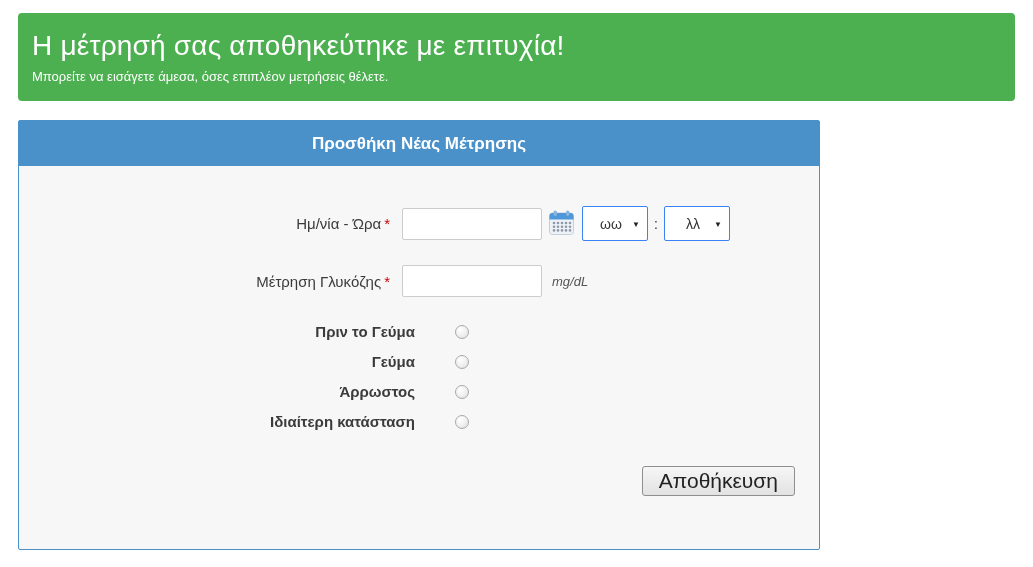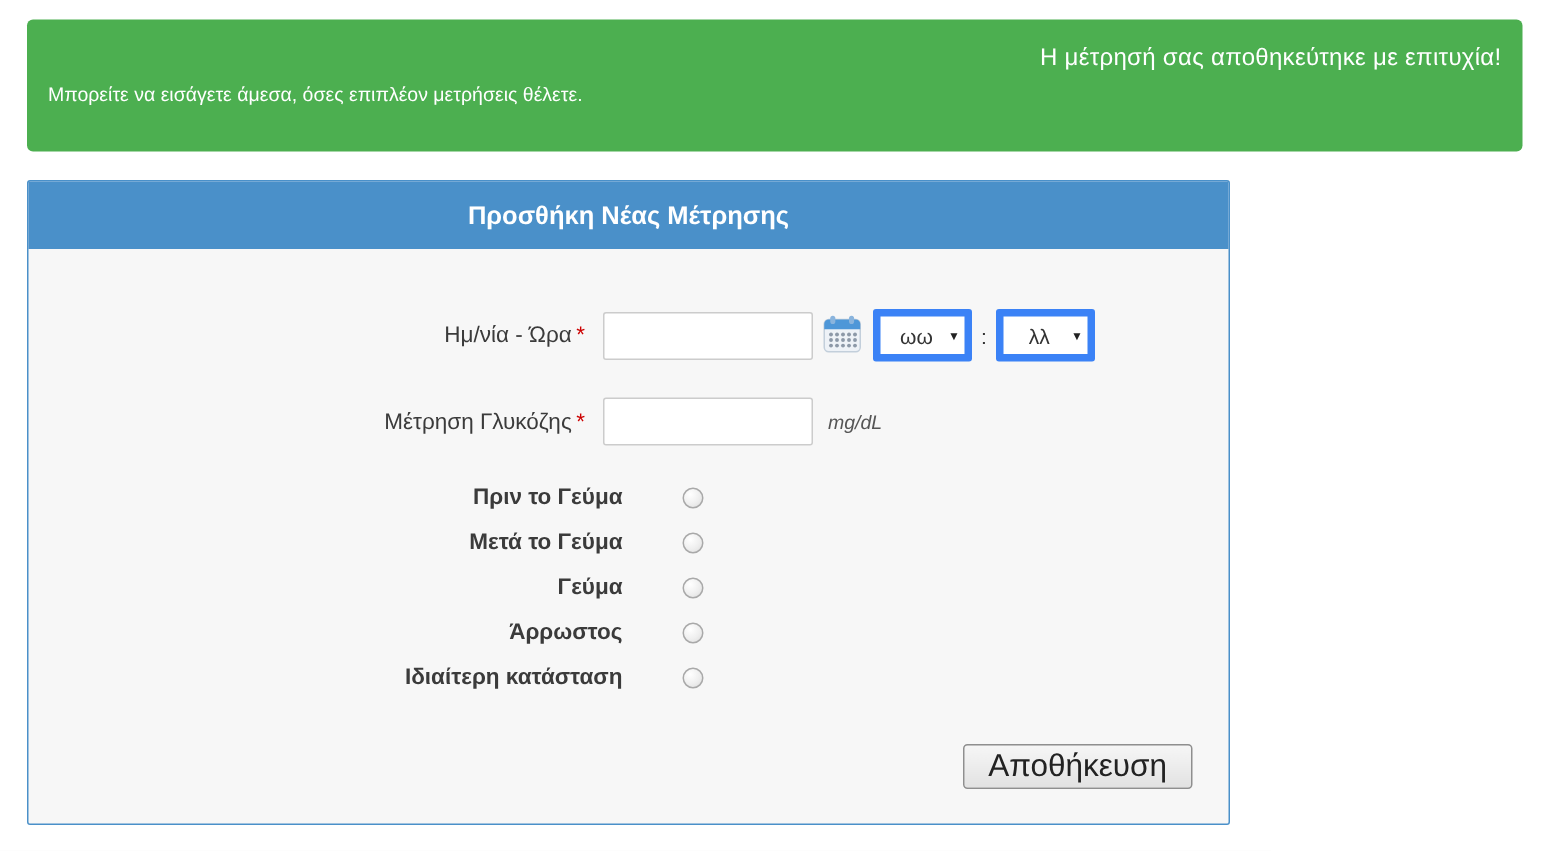--- a/index.html
+++ b/index.html
@@ -13,21 +13,21 @@
 
   
   .alert-success {
     width: 997px; height: 88px;
     background: #4CAF50;
     border-radius: 4px;
     color: #ffffff;
     padding: 17px 14px 0 14px;
     margin-bottom: 19px;
   }
-  .alert-title { font-size: 16px; font-weight: 500; letter-spacing: .2px; margin-bottom: 7px; text-align: right; }
+  .alert-title { font-size: 28px; font-weight: 500; letter-spacing: .2px; margin-bottom: 7px; }
   .alert-subtitle { font-size: 13px; font-weight: 400; }
 
   
   .panel {
     width: 802px; height: 430px;
     border: 1px solid #4A90C9;
     border-radius: 2px;
     background: #f7f7f7;
     position: relative;
   }
@@ -62,21 +62,21 @@
     width: 27px; height: 27px;
     border: none; background: transparent;
     padding: 0; cursor: pointer;
     display: flex; align-items: center; justify-content: center;
   }
 
   .select-wrap { position: relative; margin-left: 7px; }
   .time-select {
     appearance: none; -webkit-appearance: none; -moz-appearance: none;
     width: 66px; height: 35px;
-    border: 5px solid #3b82f6; border-radius: 2px;
+    border: 1px solid #3b82f6; border-radius: 2px;
     background: #ffffff;
     font-size: 14px; color: #333;
     padding: 0 20px 0 12px;
     text-align: center;
     outline: none;
   }
   .select-arrow {
     position: absolute; right: 8px; top: 50%;
     transform: translateY(-50%);
     font-size: 8px; color: #222; pointer-events: none;
@@ -187,24 +187,20 @@
           <span class="unit">mg/dL</span>
         </div>
       </div>
 
       <div class="radio-block">
         <div class="radio-row">
           <div class="radio-label">Πριν το Γεύμα</div>
           <input type="radio" name="context" class="radio-input" style="">
         </div>
         <div class="radio-row">
-          <div class="radio-label">Μετά το Γεύμα</div>
-          <input type="radio" name="context" class="radio-input" style="">
-        </div>
-        <div class="radio-row">
           <div class="radio-label">Γεύμα</div>
           <input type="radio" name="context" class="radio-input" style="">
         </div>
         <div class="radio-row">
           <div class="radio-label">Άρρωστος</div>
           <input type="radio" name="context" class="radio-input" style="">
         </div>
         <div class="radio-row">
           <div class="radio-label">Ιδιαίτερη κατάσταση</div>
           <input type="radio" name="context" class="radio-input" style="">

